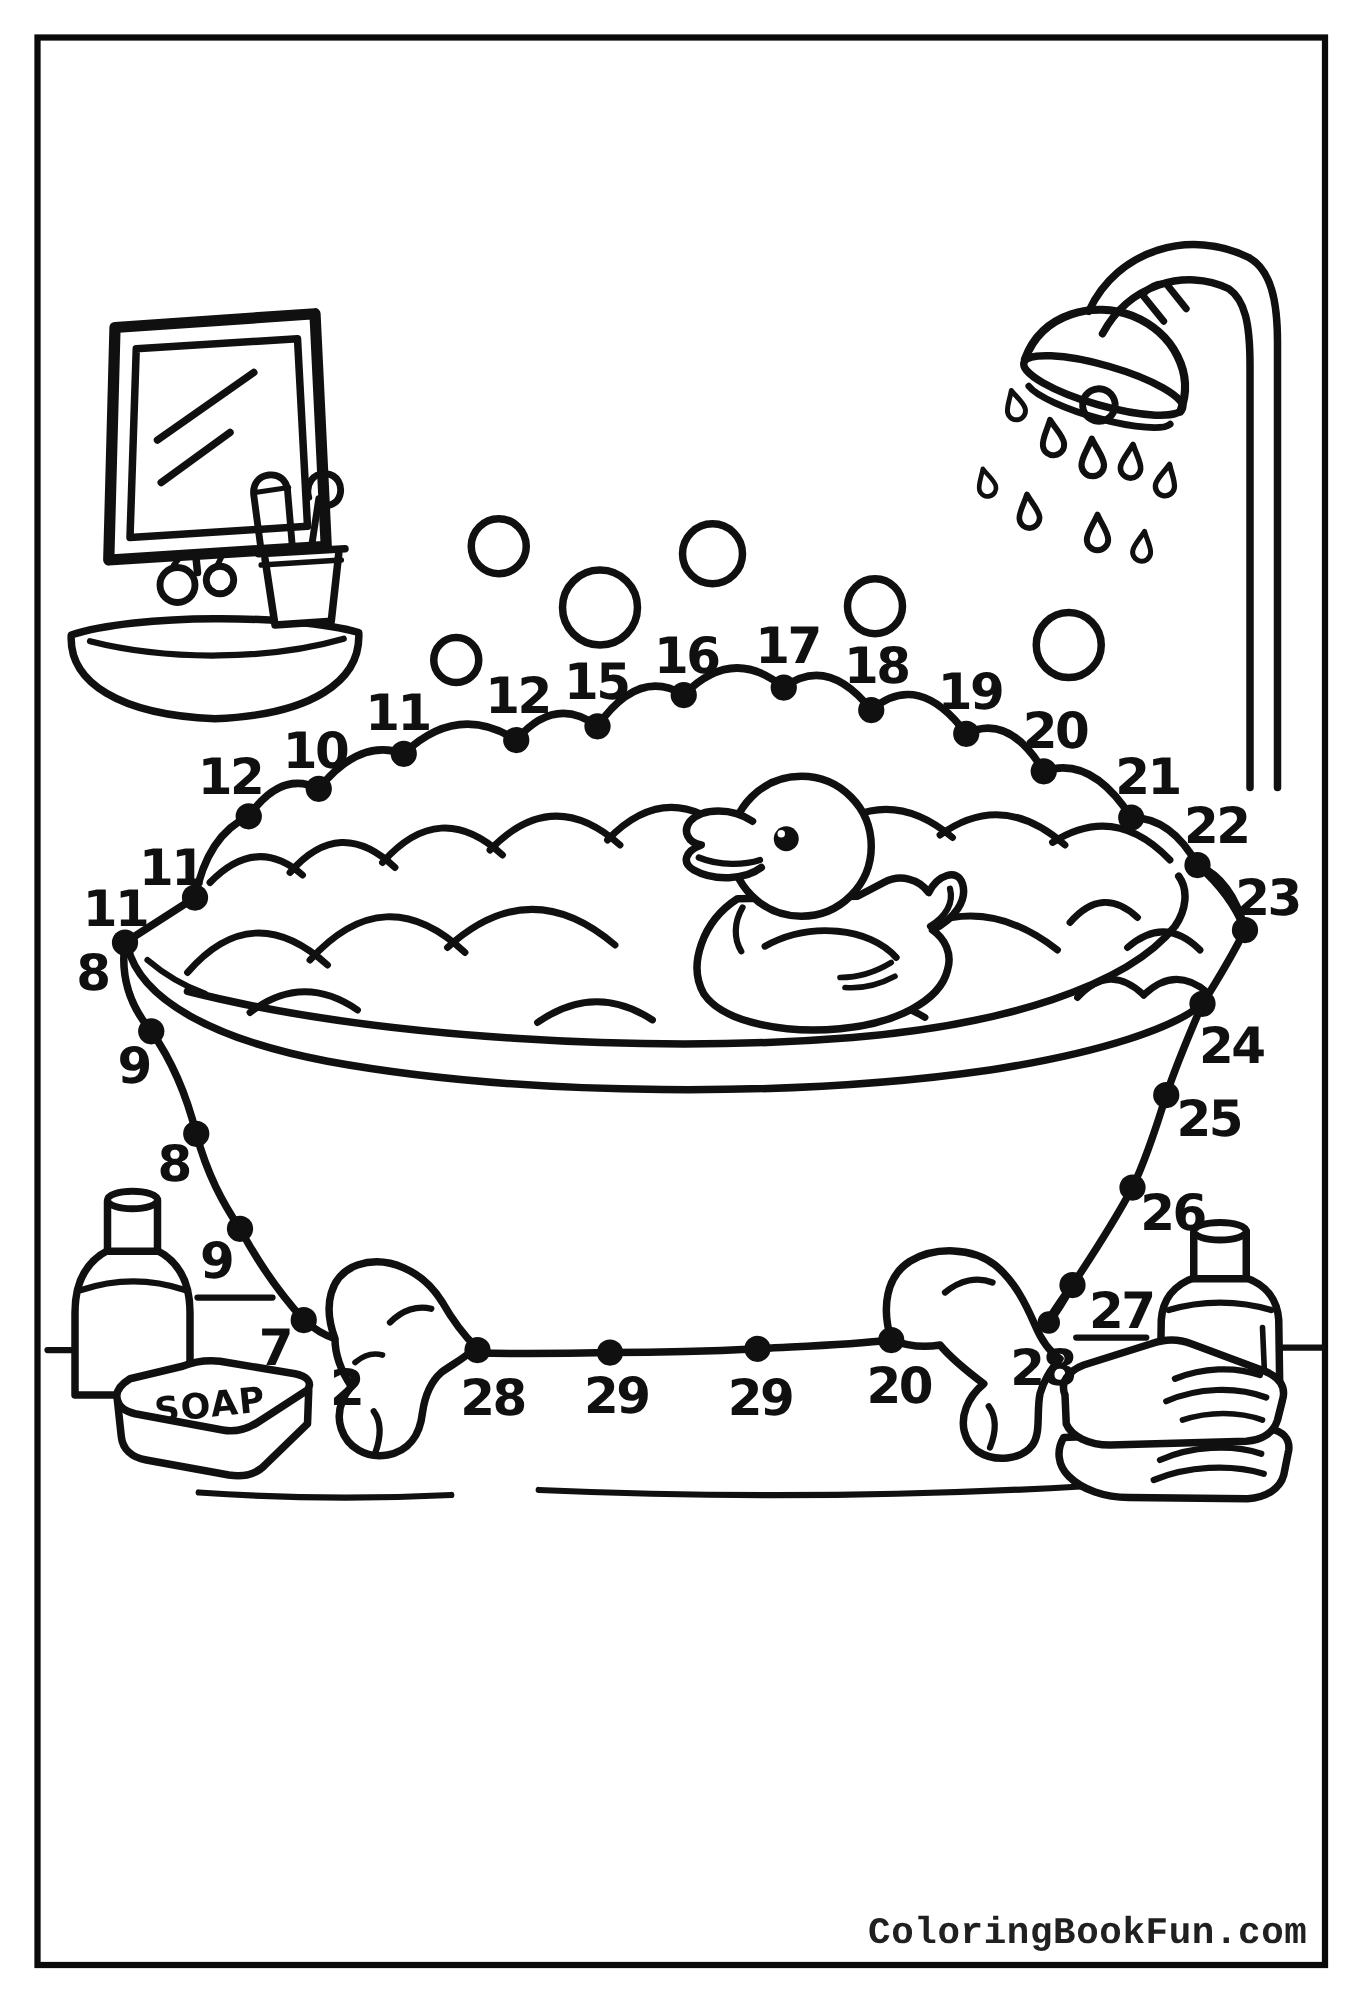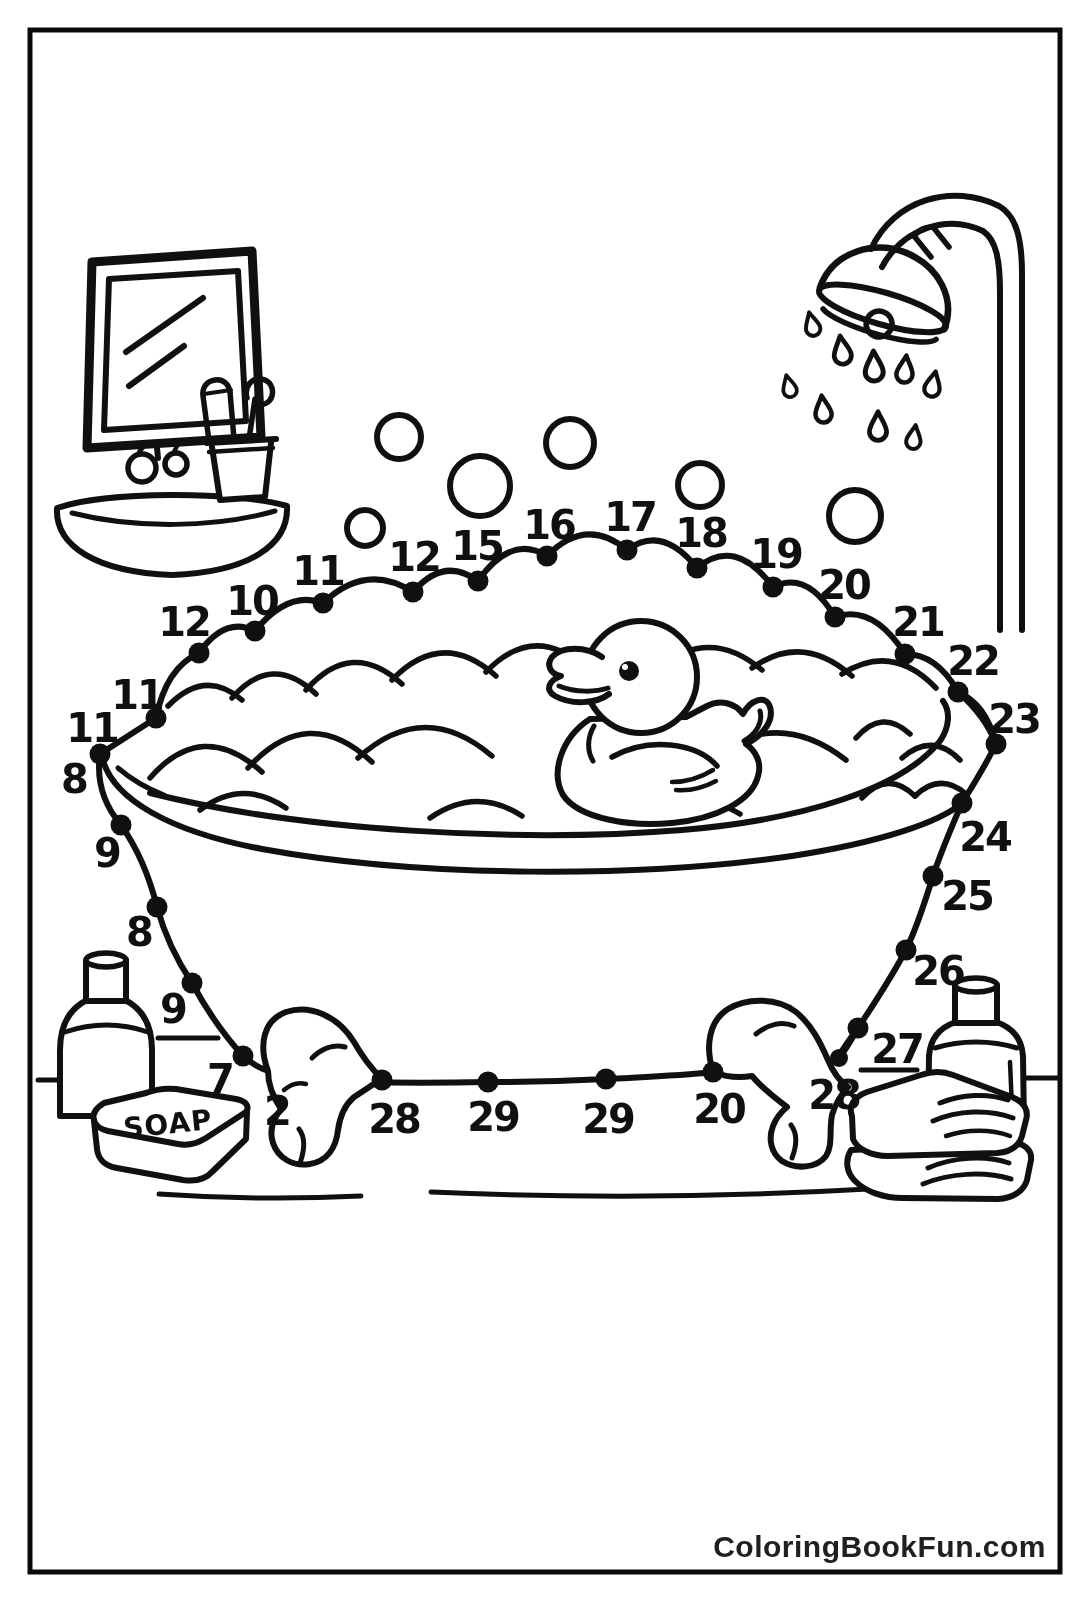--- a/index.html
+++ b/index.html
@@ -1,20 +1,20 @@
 <!DOCTYPE html>
 <html><head>
 <meta charset="utf-8">
 <style>
   html,body{margin:0;padding:0;background:#ffffff;}
   .page{position:relative;width:1090px;height:1602px;background:#ffffff;overflow:hidden;
         font-family:"DejaVu Sans", sans-serif;}
   svg{display:block;}
   .watermark{position:absolute;right:44px;bottom:38px;
-             font-family:Liberation Sans, sans-serif;
+             font-family:Liberation Mono, monospace;
              font-size:30px;font-weight:700;letter-spacing:.5px;color:#202020;}
 </style>
 </head>
 <body>
 
 <div class="page">
 <svg id="art" width="1090" height="1602" viewBox="0 0 1090 1602">
   <defs>
     <path id="drop" d="M 0 -15 C 4 -6, 9 0, 9 6 A 9 9 0 1 1 -9 6 C -9 0, -4 -6, 0 -15 Z"></path>
   </defs>

